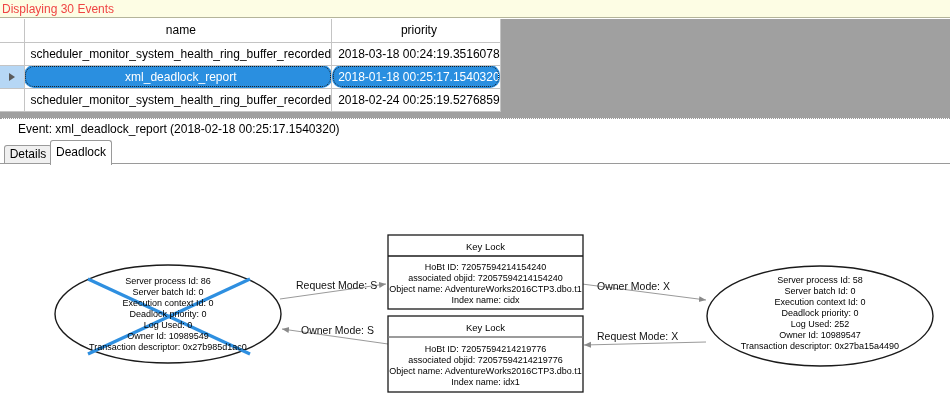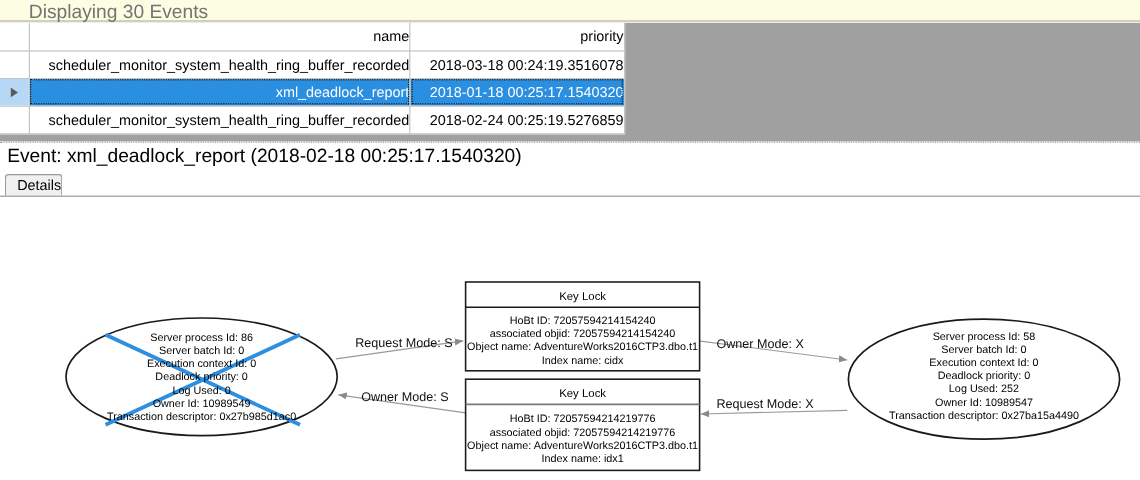--- a/index.html
+++ b/index.html
@@ -22,23 +22,23 @@
     position: absolute;
     left: 0; top: 0;
     width: 950px;
     height: 18px;
     background: #fdfde4;
     border-bottom: 1px solid #b4b49a;
     box-sizing: border-box;
   }
   .events-banner .label {
     position: absolute;
-    left: 24px; top: 2px;
-    font-size: 16px;
-    color: #737373;
+    left: 2px; top: 2px;
+    font-size: 12px;
+    color: #ef4444;
     white-space: nowrap;
   }
 
   
   .grid-wrap {
     position: absolute;
     left: 0; top: 19px;
     width: 950px;
     height: 99px;
     background: #a0a0a0;
@@ -47,24 +47,24 @@
   .grid-table {
     border-collapse: collapse;
     table-layout: fixed;
     background: #ffffff;
   }
   .grid-table th, .grid-table td {
     border: 1px solid #c4c4c4;
     border-top: none;
     border-left: none;
     height: 23px;
-    padding: 0 0 0 16px;
+    padding: 0 0 0 6px;
     font-weight: normal;
     font-size: 12px;
-    text-align: right;
+    text-align: center;
     vertical-align: middle;
     white-space: nowrap;
     overflow: hidden;
     box-sizing: border-box;
   }
   .grid-table th {
     background: #ffffff;
     color: #000;
     border-bottom: 1px solid #c4c4c4;
   }
@@ -82,55 +82,56 @@
     border-top: 4px solid transparent;
     border-bottom: 4px solid transparent;
     vertical-align: middle;
   }
   tr.selected td.col-sel { background: #b6d7f5; }
   tr.selected td.cell-data {
     background: #2a8fe0;
     color: #ffffff;
     outline: 1px dotted #1b1b1b;
     outline-offset: -2px;
+    border-radius: 10px;
   }
   tr.selected td.cell-data.first-data { }
 
   
   .event-label {
     position: absolute;
     left: 0; top: 118px;
     width: 950px;
     height: 20px;
     background: #ffffff;
     border-top: 1px dotted #9a9a9a;
     box-sizing: border-box;
   }
   .event-label .txt {
     position: absolute;
-    left: 6px; top: 3px;
-    font-size: 16px;
+    left: 18px; top: 3px;
+    font-size: 12px;
     white-space: nowrap;
   }
 
   
   .tabstrip {
     position: absolute;
     left: 0; top: 140px;
     width: 950px;
     height: 24px;
     background: #ffffff;
   }
   .tab {
     position: absolute;
     box-sizing: border-box;
     border: 1px solid #9a9a9a;
     border-bottom: none;
     font-size: 12px;
-    text-align: right;
+    text-align: center;
     white-space: nowrap;
     border-radius: 3px 3px 0 0;
   }
   .tab.inactive {
     left: 4px; top: 5px;
     width: 48px; height: 19px;
     line-height: 17px;
     background: #f0f0f0;
     color: #000;
   }
@@ -209,20 +210,21 @@
     </tbody>
   </table>
 </div>
 
 <div class="event-label">
   <span class="txt">Event: xml_deadlock_report (2018-02-18 00:25:17.1540320)</span>
 </div>
 
 <div class="tabstrip">
   <div class="tab inactive">Details</div>
+  <div class="tab active">Deadlock</div>
 </div>
 
 <div class="canvas">
 <svg width="950" height="236" viewBox="0 0 950 236" xmlns="http://www.w3.org/2000/svg">
   <defs>
     <marker id="arrow" markerWidth="8" markerHeight="8" refX="7" refY="3" orient="auto">
       <path d="M0,0 L7,3 L0,6 z" fill="#8a8a8a"></path>
     </marker>
   </defs>
 

